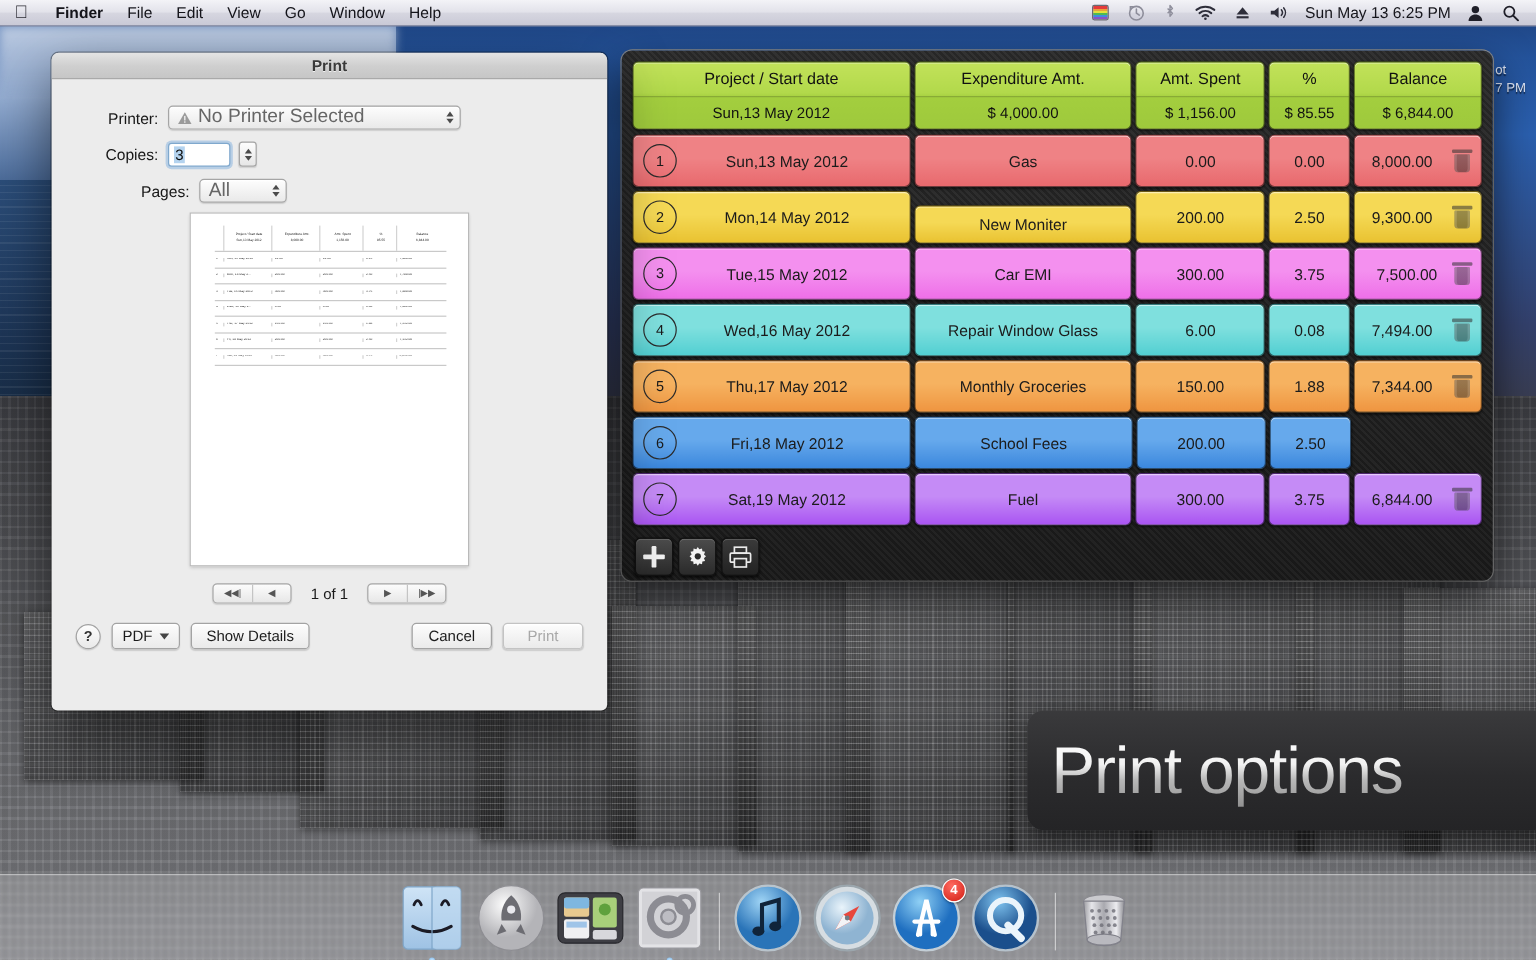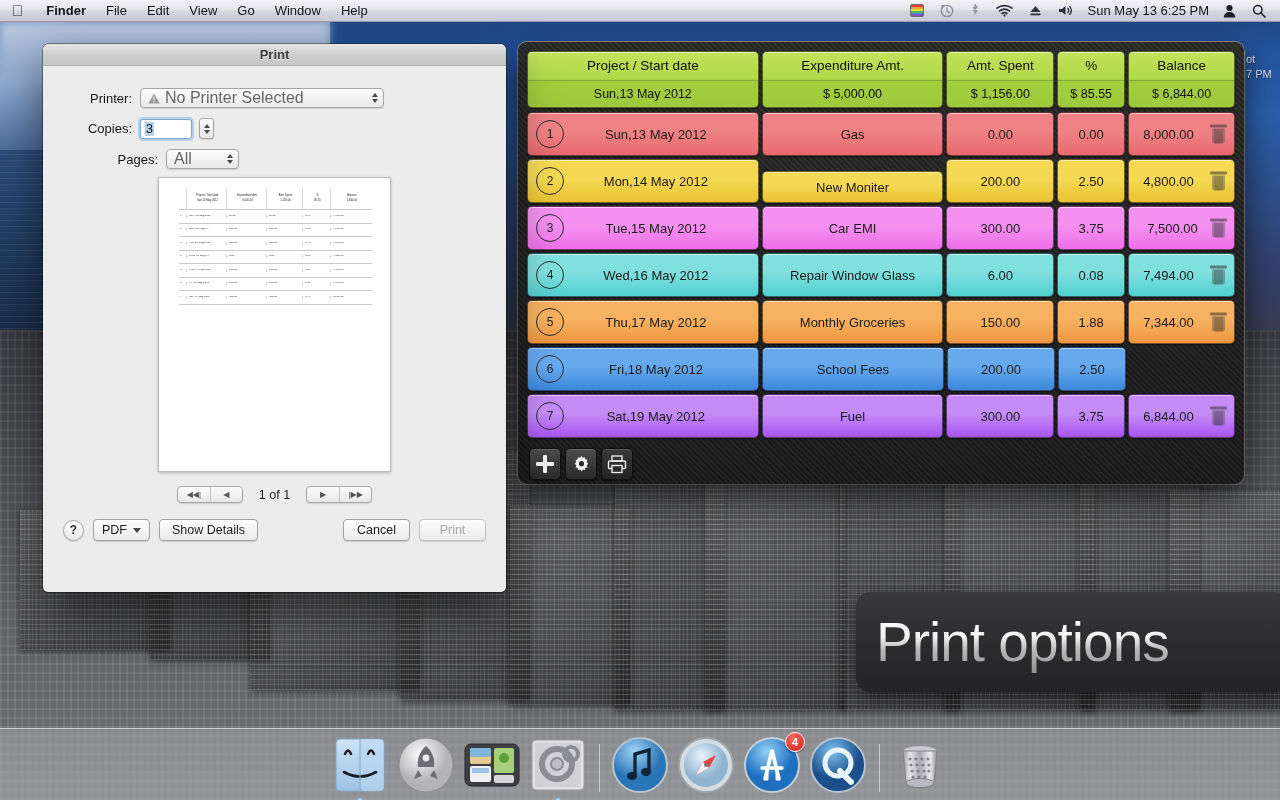--- a/index.html
+++ b/index.html
@@ -384,21 +384,21 @@
   <div id="appwin">
     <div class="tbl">
 
       <div class="trow hdr">
         <div class="cell c-date">
           <div class="h1">Project / Start date</div>
           <div class="h2">Sun,13 May 2012</div>
         </div>
         <div class="cell c-exp">
           <div class="h1">Expenditure Amt.</div>
-          <div class="h2">$ 5,000.00</div>
+          <div class="h2">$ 4,000.00</div>
         </div>
         <div class="cell c-spent">
           <div class="h1">Amt. Spent</div>
           <div class="h2">$ 1,156.00</div>
         </div>
         <div class="cell c-pct">
           <div class="h1">%</div>
           <div class="h2">$ 85.55</div>
         </div>
         <div class="cell c-bal" style="padding-left:0;">
@@ -442,21 +442,21 @@
             <div class="cell c-exp" style="background: linear-gradient(rgb(245, 217, 85) 0%, rgb(245, 217, 85) 45%, rgb(233, 194, 49) 100%); margin-top: 12px;">
               <span>New Moniter</span>
             </div>
             <div class="cell c-spent" style="background: linear-gradient(rgb(245, 217, 85) 0%, rgb(245, 217, 85) 45%, rgb(233, 194, 49) 100%);">
               <span>200.00</span>
             </div>
             <div class="cell c-pct" style="background: linear-gradient(rgb(245, 217, 85) 0%, rgb(245, 217, 85) 45%, rgb(233, 194, 49) 100%);">
               <span>2.50</span>
             </div>
             <div class="cell c-bal" style="background: linear-gradient(rgb(245, 217, 85) 0%, rgb(245, 217, 85) 45%, rgb(233, 194, 49) 100%);">
-              <span>4,800.00</span>
+              <span>9,300.00</span>
               <div class="trash">
                 <div class="lid"></div>
                 <div class="can"></div>
               </div>
             </div>
           </div>
           <div class="trow">
             <div class="cell c-date" style="background: linear-gradient(rgb(244, 144, 239) 0%, rgb(244, 144, 239) 45%, rgb(238, 111, 232) 100%);">
               <div class="numbadge">
                 <span>3</span>

